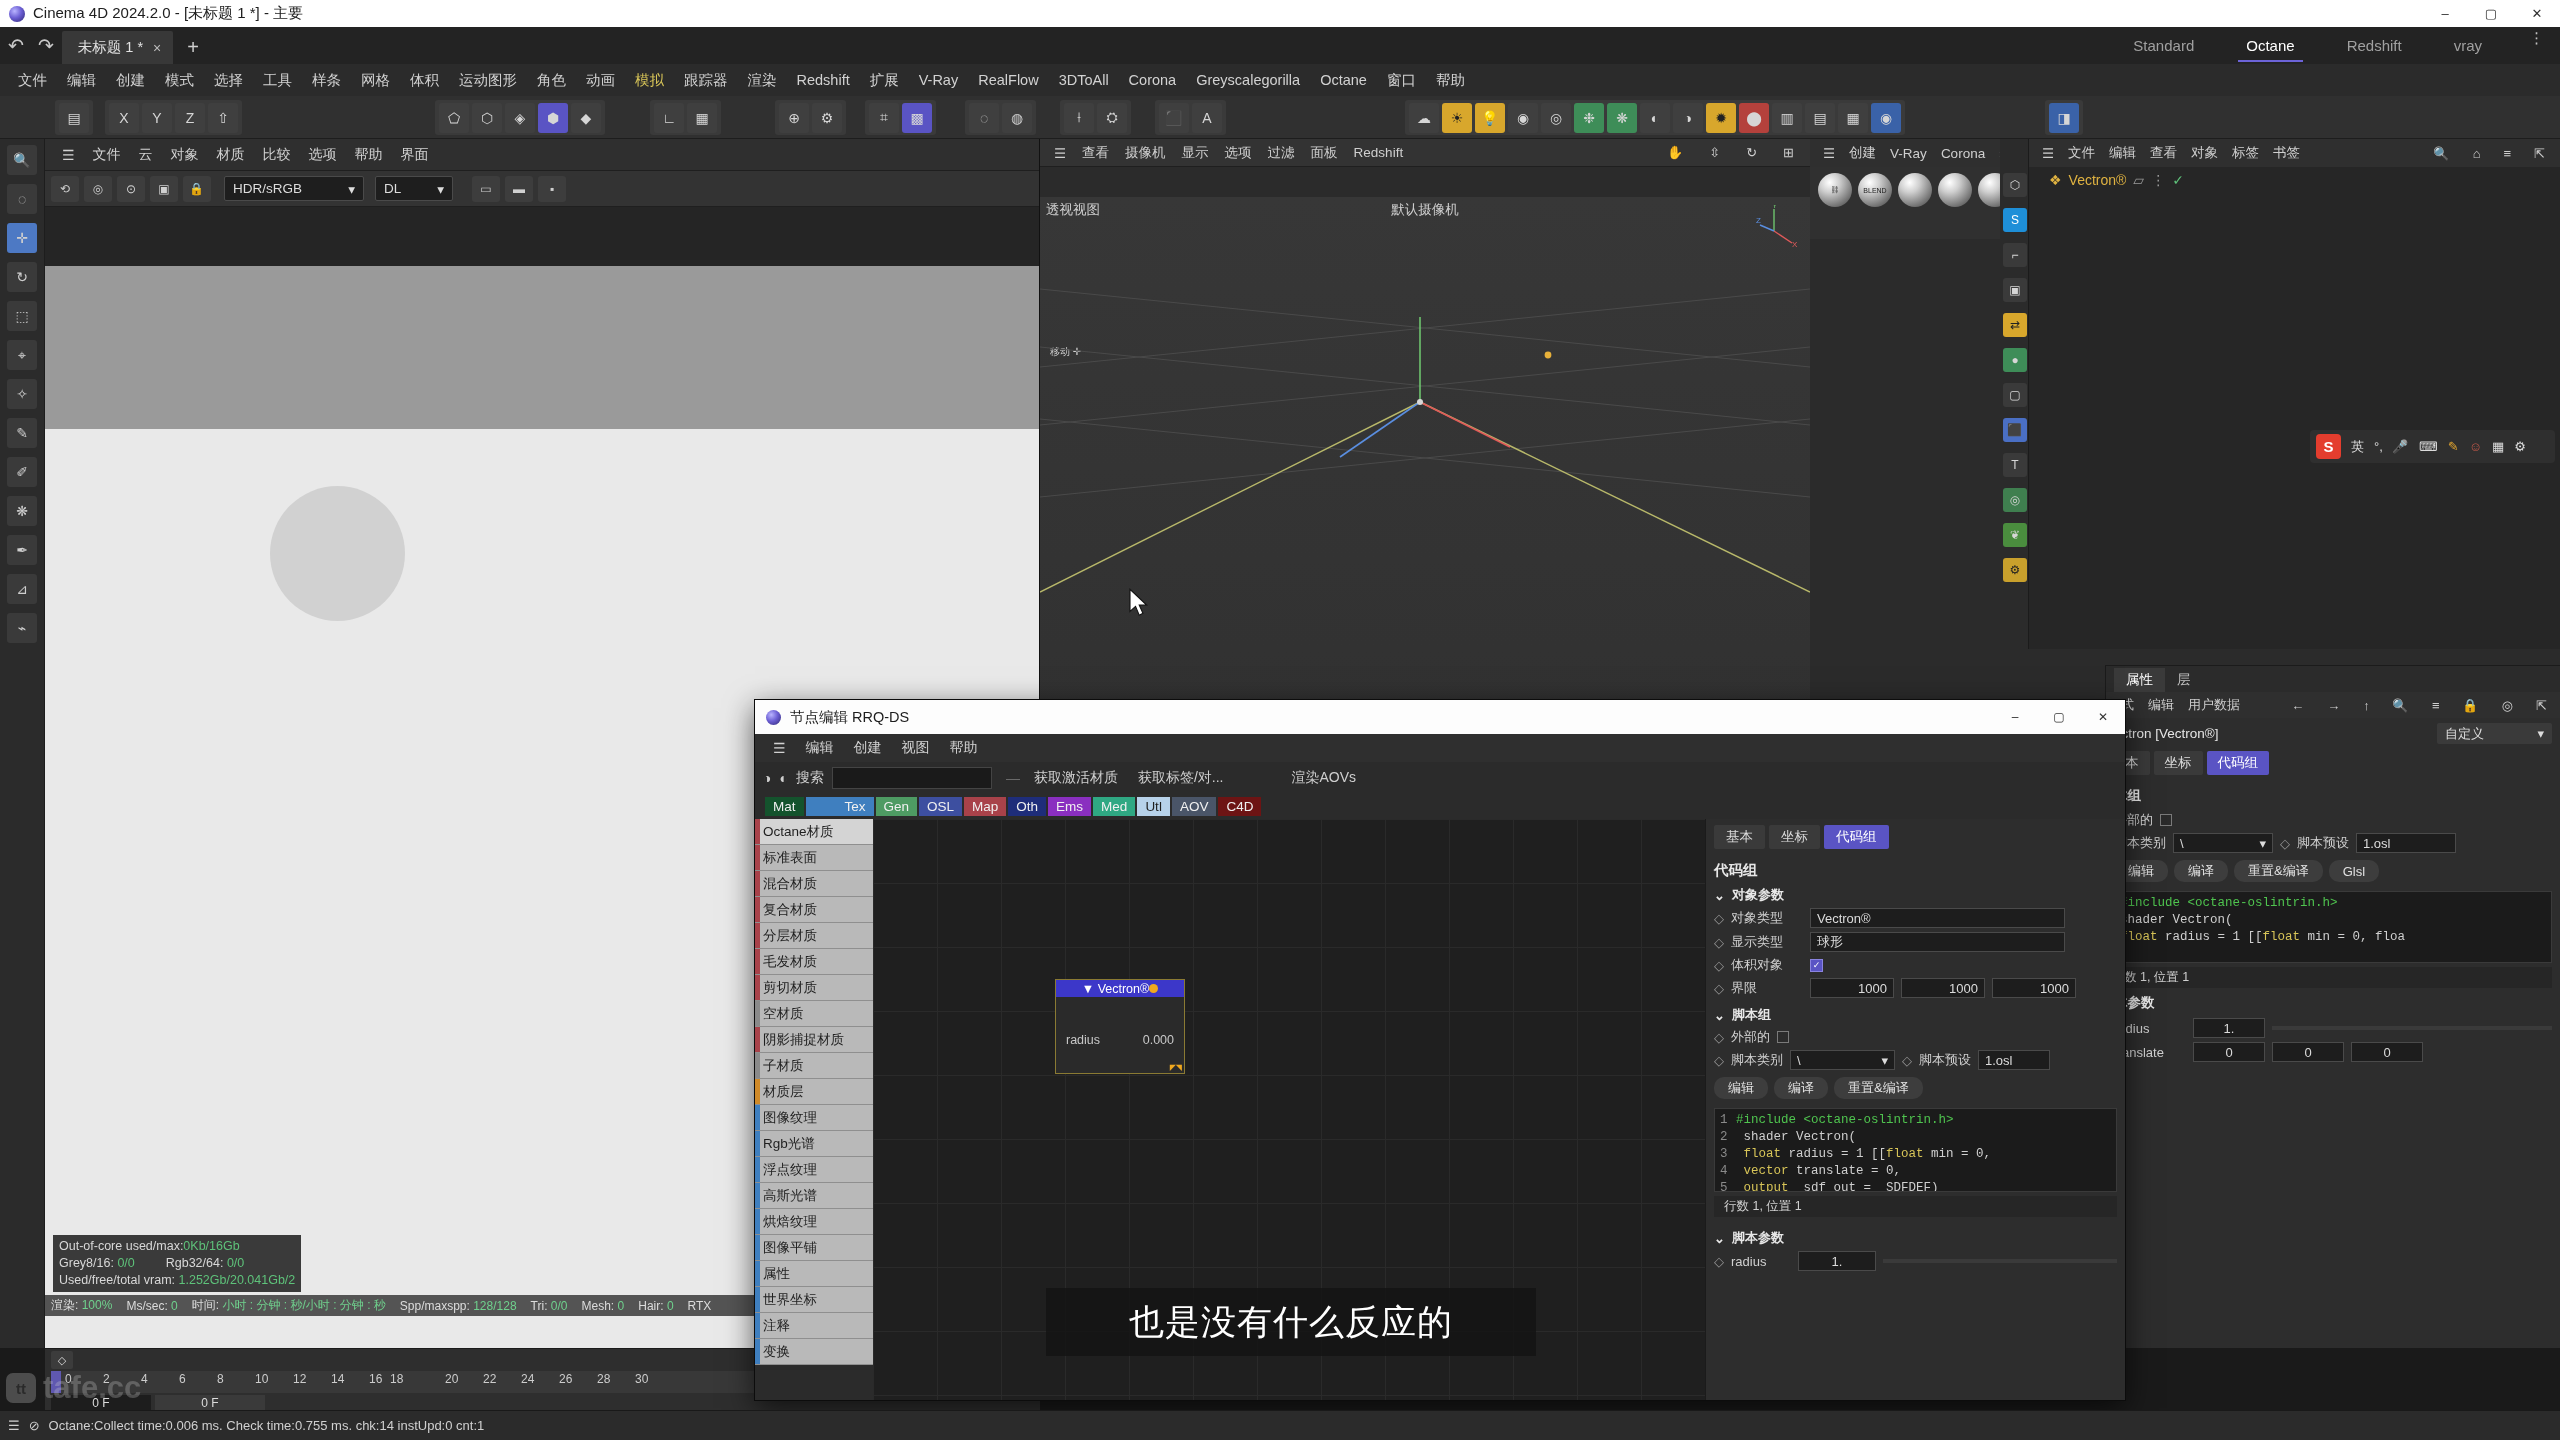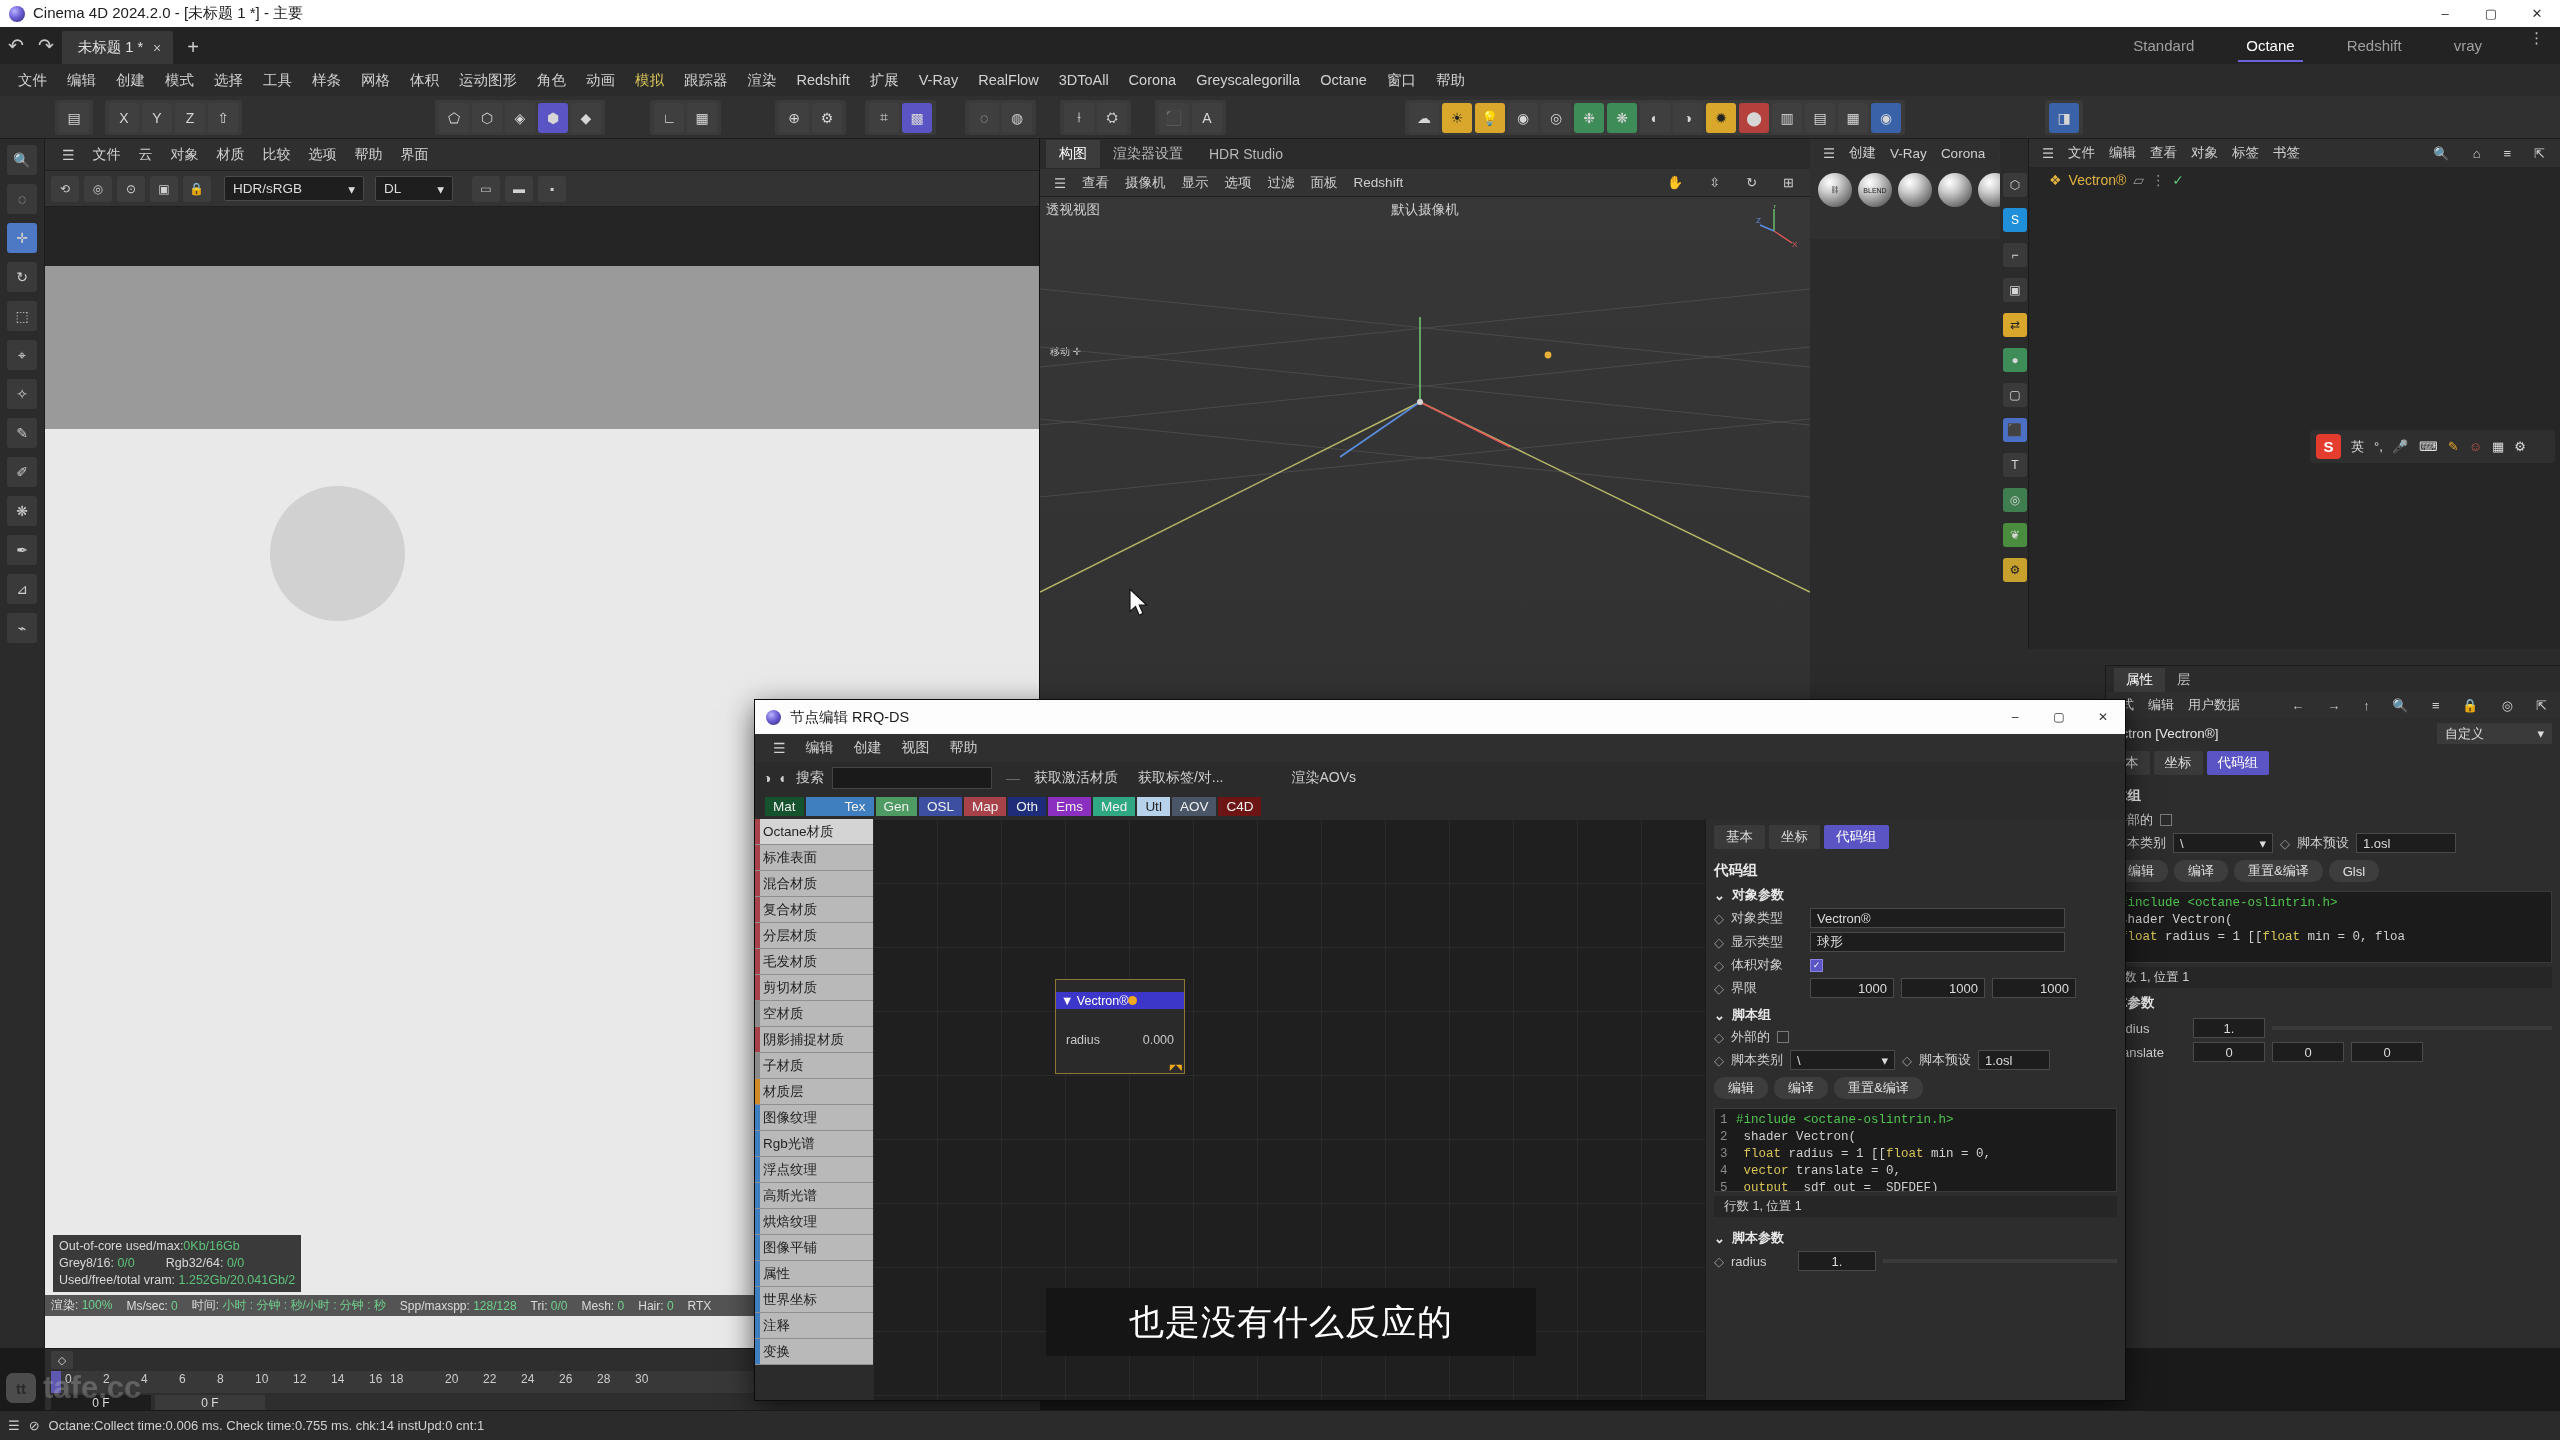--- a/index.html
+++ b/index.html
@@ -256,21 +256,21 @@
   .li::before{content:"";position:absolute;left:0;top:0;bottom:0;width:5px;}
   .li.mat::before{background:#a8424a;} .li.tex::before{background:#3f7fbf;} .li.org::before{background:#d08a28;}
   .li.none::before{background:#8a8a8a;}
   .nw-canvas{ flex:1; background:#1f1f1f; position:relative;
      background-image:linear-gradient(#2a2a2a 1px, transparent 1px),
                       linear-gradient(90deg,#2a2a2a 1px, transparent 1px);
      background-size:64px 64px; }
   .node{ position:absolute; left:182px; top:160px; width:130px; height:95px;
      background:#2a2a2a; border:1px solid #8a7a33;}
   .node-head{ height:17px; background:#3c37c9; display:flex; align-items:center;
-     padding:0 5px; justify-content:flex-start; color:#fff; font-size:12.5px;margin-top:12px;}
+     padding:0 5px; justify-content:center; color:#fff; font-size:12.5px;}
   .node-dot{ width:9px;height:9px;border-radius:50%;background:#f0a81e;}
   .node-row{ position:absolute; left:0;right:0; top:53px; display:flex;
      justify-content:space-between; padding:0 10px; font-size:12.5px; color:#c8c8c8;}
   .node-grip{ position:absolute; right:2px; bottom:1px; color:#f0a81e; font-size:8px;}
   .nw-props{ width:420px; background:#2d2d2d; border-left:1px solid #1b1b1b; overflow:hidden;}
   .np-tabs{ display:flex; gap:4px; padding:6px 8px;}
   .np-tabs .t{ padding:3px 12px; font-size:13.5px; background:#3a3a3a; color:#ddd; border-radius:2px;}
   .np-tabs .t.active{ background:#5a54c4; color:#fff;}
   .cursor{ position:absolute; left:1128px; top:594px; width:0;height:0;
      border-left:2px solid transparent; z-index:60;}
@@ -532,25 +532,20 @@
         <span class="tl-tick" style="left: 546px;">28</span>
         <span class="tl-tick" style="left: 584px;">30</span>
       </div>
     <div class="tl-row3">
       <div class="tl-field">0 F</div>
       <div class="tl-field2">0 F</div>
     </div>
   </div>
 
   <div class="vp">
-    <div class="vp-tabs" id="vpTabs">
-        <div class="t active">构图</div>
-        <div class="t">渲染器设置</div>
-        <div class="t">HDR Studio</div>
-      </div>
     <div class="vp-menu" id="vpMenu">
       <span>☰</span>
       <span>查看</span>
         <span>摄像机</span>
         <span>显示</span>
         <span>选项</span>
         <span>过滤</span>
         <span>面板</span>
         <span>Redshift</span>
         <div class="icons">

